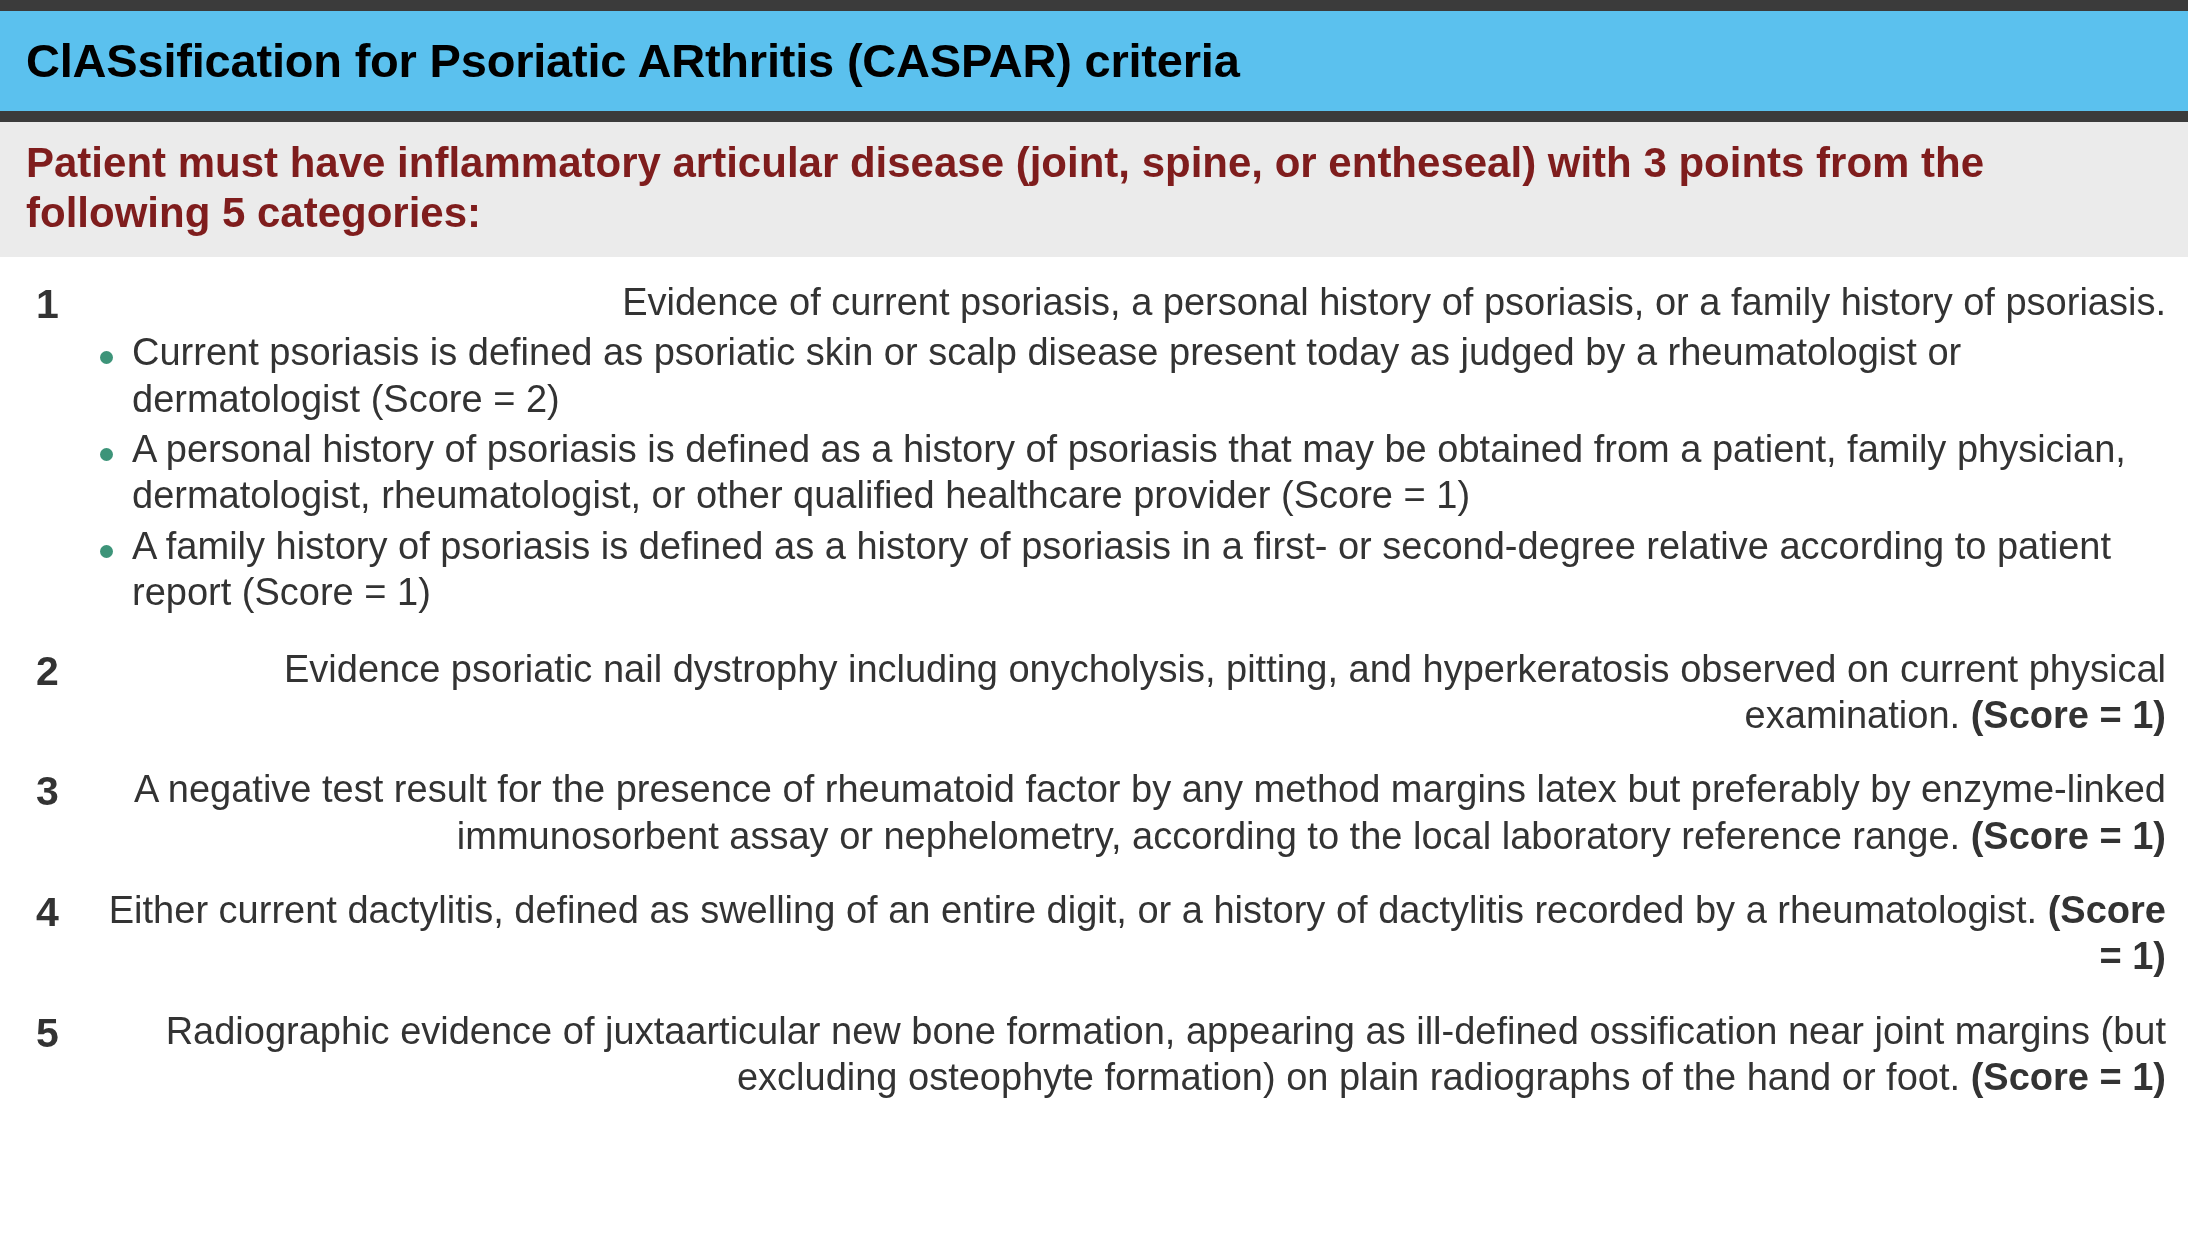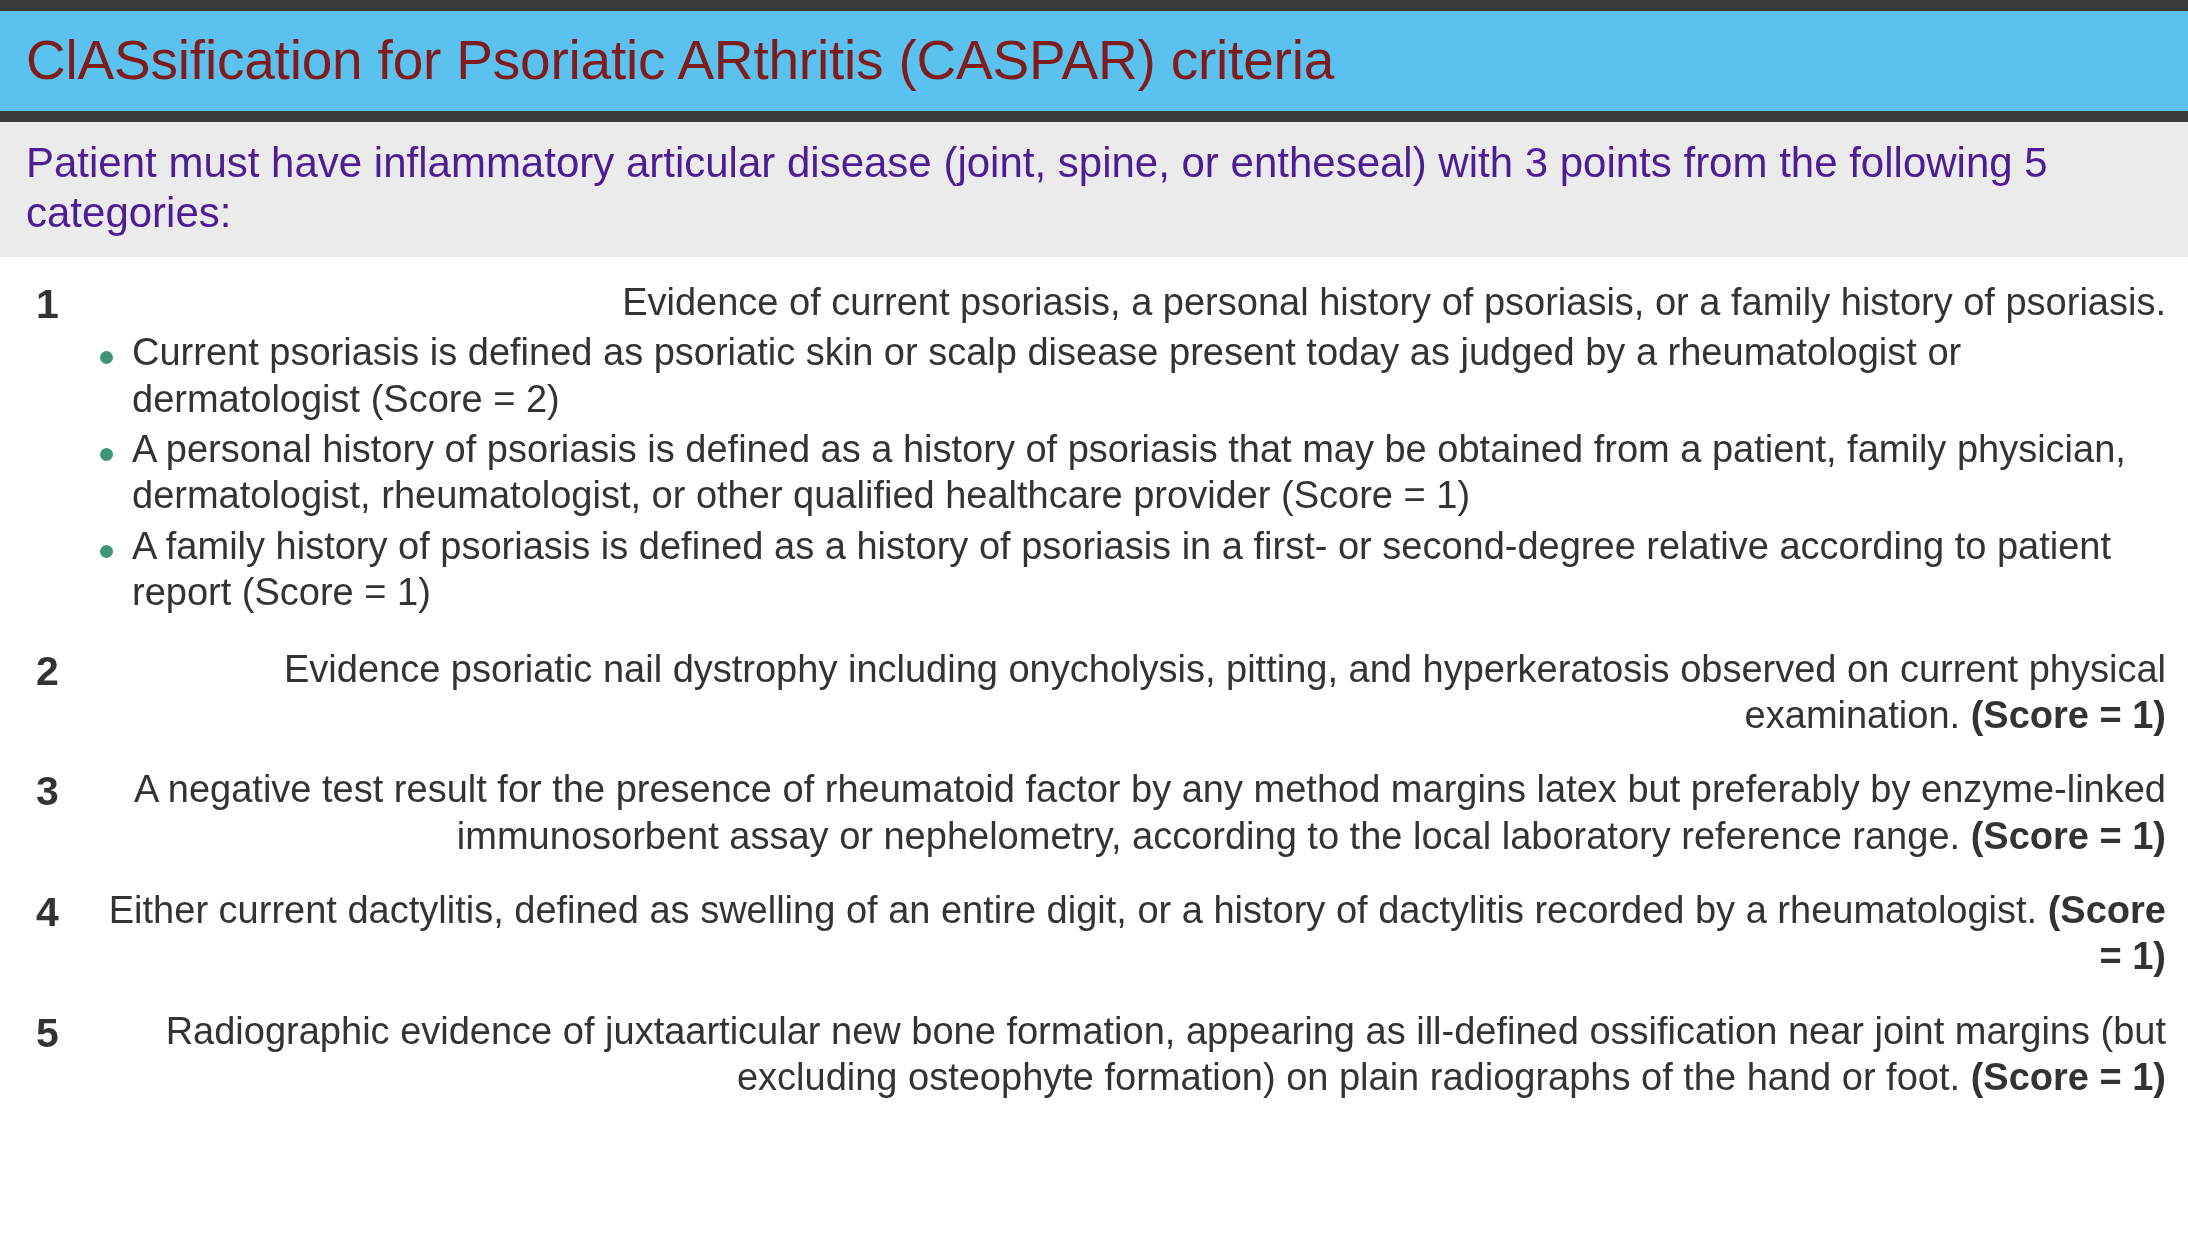--- a/index.html
+++ b/index.html
@@ -26,39 +26,39 @@
   .title-band {
     background: #5bc1ee;
     height: 111px;
     box-sizing: border-box;
     display: flex;
     align-items: center;
     padding: 0 26px;
     border-bottom: 11px solid #3b3b3b;
   }
   .title-text {
-    font-size: 55px;
-    font-weight: normal;
-    color: #7f1d1d;
+    font-size: 47px;
+    font-weight: bold;
+    color: #000000;
     letter-spacing: -0.2px;
     line-height: 1.05;
     white-space: nowrap;
   }
 
   
   .subtitle-band {
     background: #ebebeb;
     box-sizing: border-box;
     padding: 16px 26px 20px 26px;
     height: 135px;
   }
   .subtitle-text {
     font-size: 42px;
-    font-weight: normal;
-    color: #4c1d95;
+    font-weight: bold;
+    color: #7f1d1d;
     line-height: 1.18;
     max-width: 2080px;
   }
 
   
   .body-area {
     box-sizing: border-box;
     padding: 22px 22px 0 22px;
     background: #ffffff;
   }

